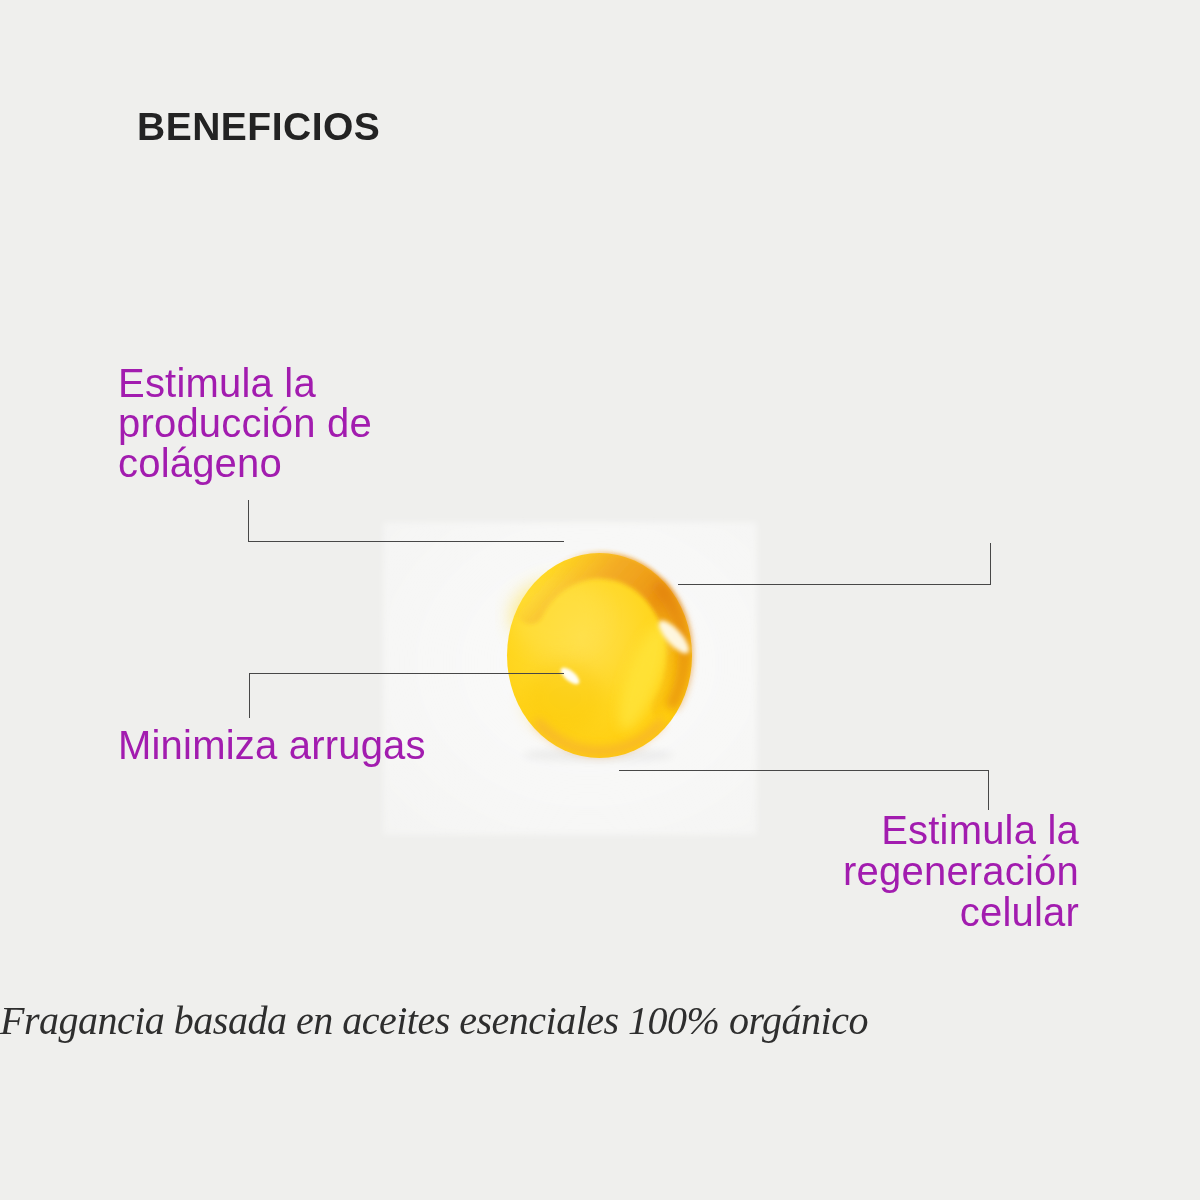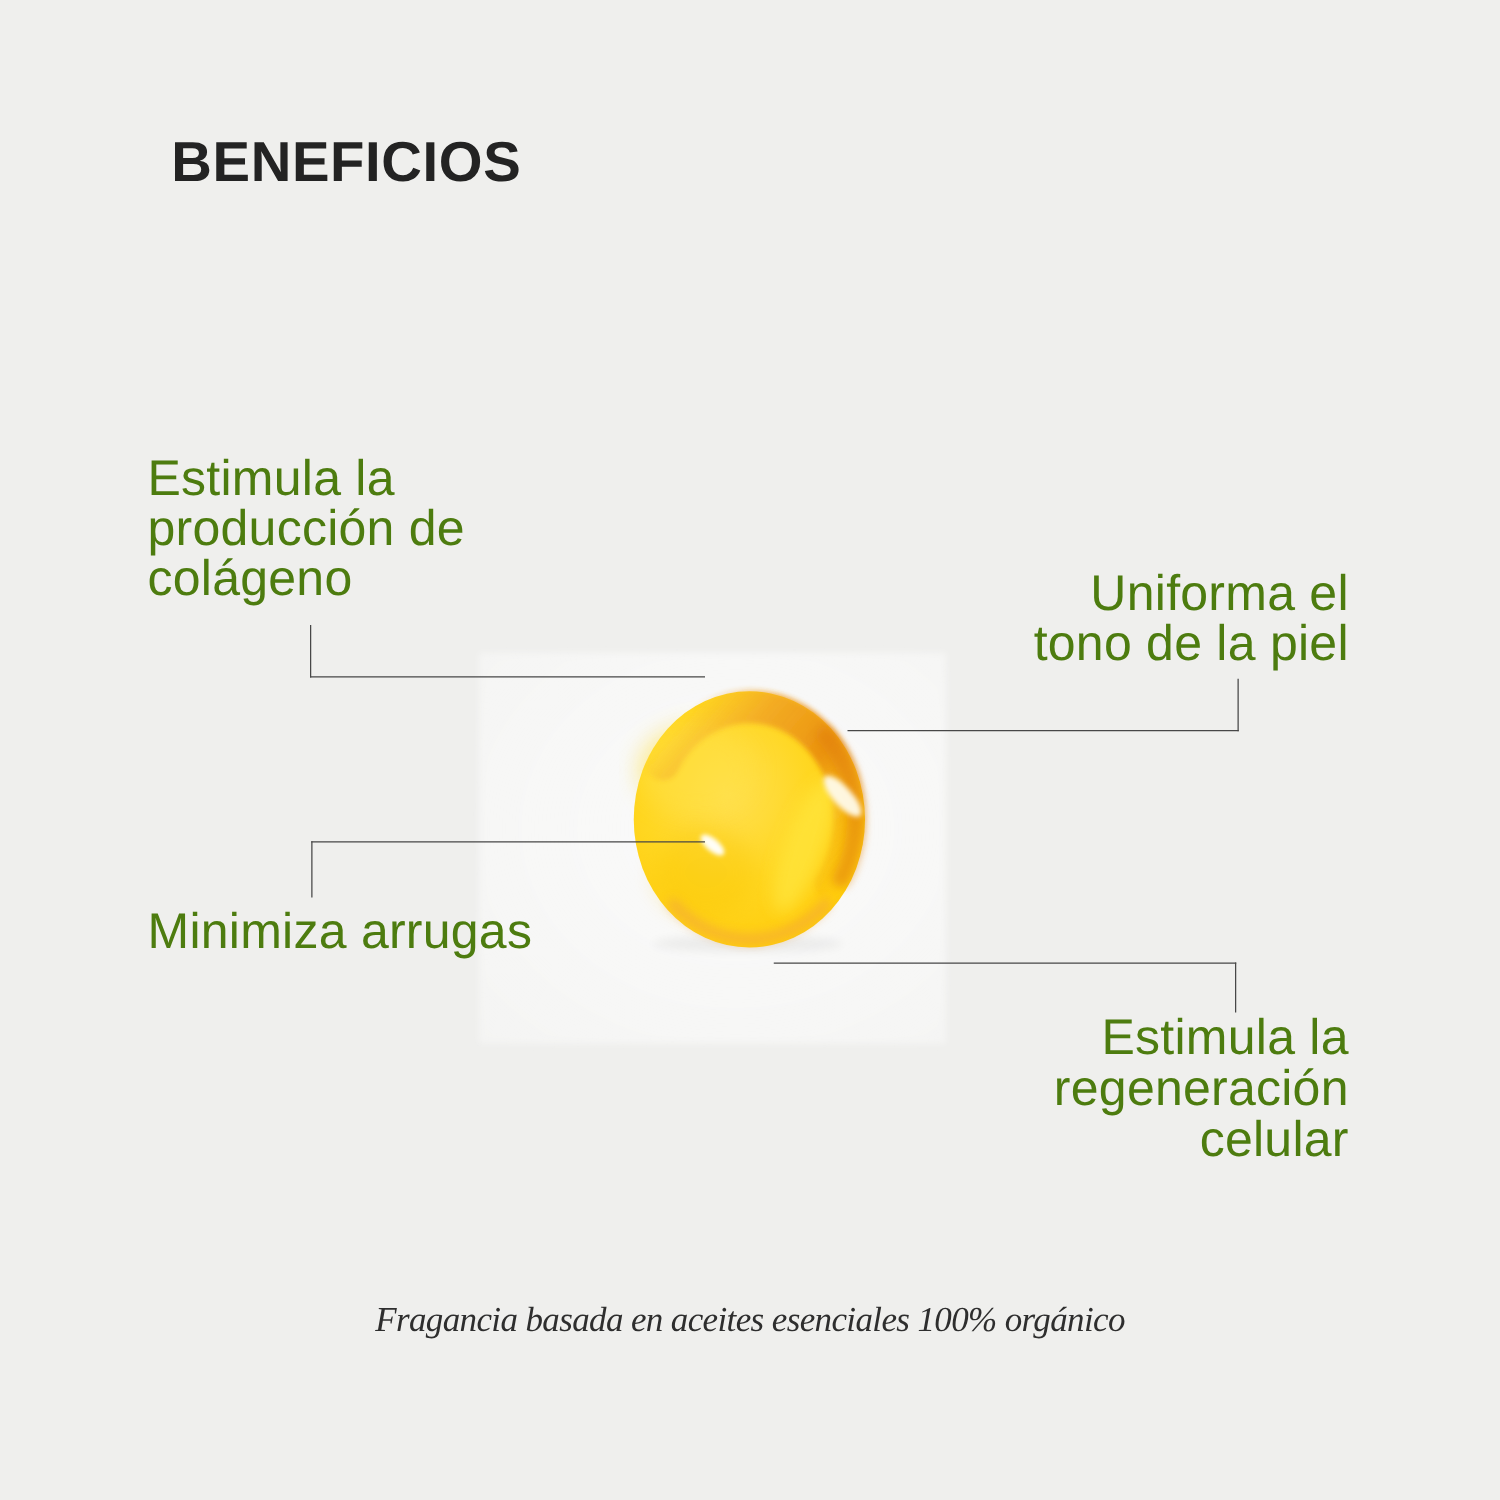--- a/index.html
+++ b/index.html
@@ -10,33 +10,33 @@
     height: 1200px;
     background: #EFEFED;
     overflow: hidden;
     font-family: "Liberation Sans", sans-serif;
     margin: 0 auto;
   }
   .title {
     position: absolute;
     left: 137px;
     top: 107px;
-    font-size: 45px;
+    font-size: 39px;
     font-weight: 700;
     letter-spacing: 0.5px;
     line-height: 1;
     color: #232323;
   }
   .benefit {
     position: absolute;
     font-size: 40px;
     font-weight: 400;
     line-height: 40px;
     letter-spacing: 0.2px;
-    color: #4d7c0f;
+    color: #a21caf;
     white-space: pre-line;
   }
   .b-collagen      { left: 118px; top: 363px; }
   .b-skin-tone     { right: 121px; top: 455px; text-align: right; }
   .b-wrinkles      { left: 118px; top: 725px; text-align: center; }
   .b-regeneration  { right: 121px; top: 810px; text-align: right; line-height: 41px; }
 
   .photo-card {
     position: absolute;
     left: 383px; top: 522px;
@@ -55,26 +55,26 @@
   .cl-regeneration { left: 619px; top: 770px; width: 370px; height: 40px; border-right-width: 1.5px; border-top-width: 1.5px; }
 
   .drop {
     position: absolute;
     left: 495px; top: 538px;
     width: 215px; height: 230px;
   }
 
   .footnote {
     position: absolute;
-    left: 0; top: 1041px;
+    left: 0; top: 997px;
     width: 1200px;
-    text-align: center;
+    text-align: left;
     font-family: "Liberation Serif", serif;
     font-style: italic;
-    font-size: 28px;
+    font-size: 40px;
     letter-spacing: -0.5px;
     color: #2E2E2E;
   }
 </style>
 </head>
 <body>
 
 <div class="canvas">
 
   <h1 class="title">BENEFICIOS</h1>
@@ -134,22 +134,20 @@
   </svg>
 
   <div class="cl cl-collagen"></div>
   <div class="cl cl-skin-tone"></div>
   <div class="cl cl-wrinkles"></div>
   <div class="cl cl-regeneration"></div>
 
   <div class="benefit b-collagen">Estimula la
 producción de
 colágeno</div>
-  <div class="benefit b-skin-tone">Uniforma el
-tono de la piel</div>
   <div class="benefit b-wrinkles">Minimiza arrugas</div>
   <div class="benefit b-regeneration">Estimula la
 regeneración
 celular</div>
 
   <div class="footnote">Fragancia basada en aceites esenciales 100% orgánico</div>
 
 </div>
 
 </body></html>

